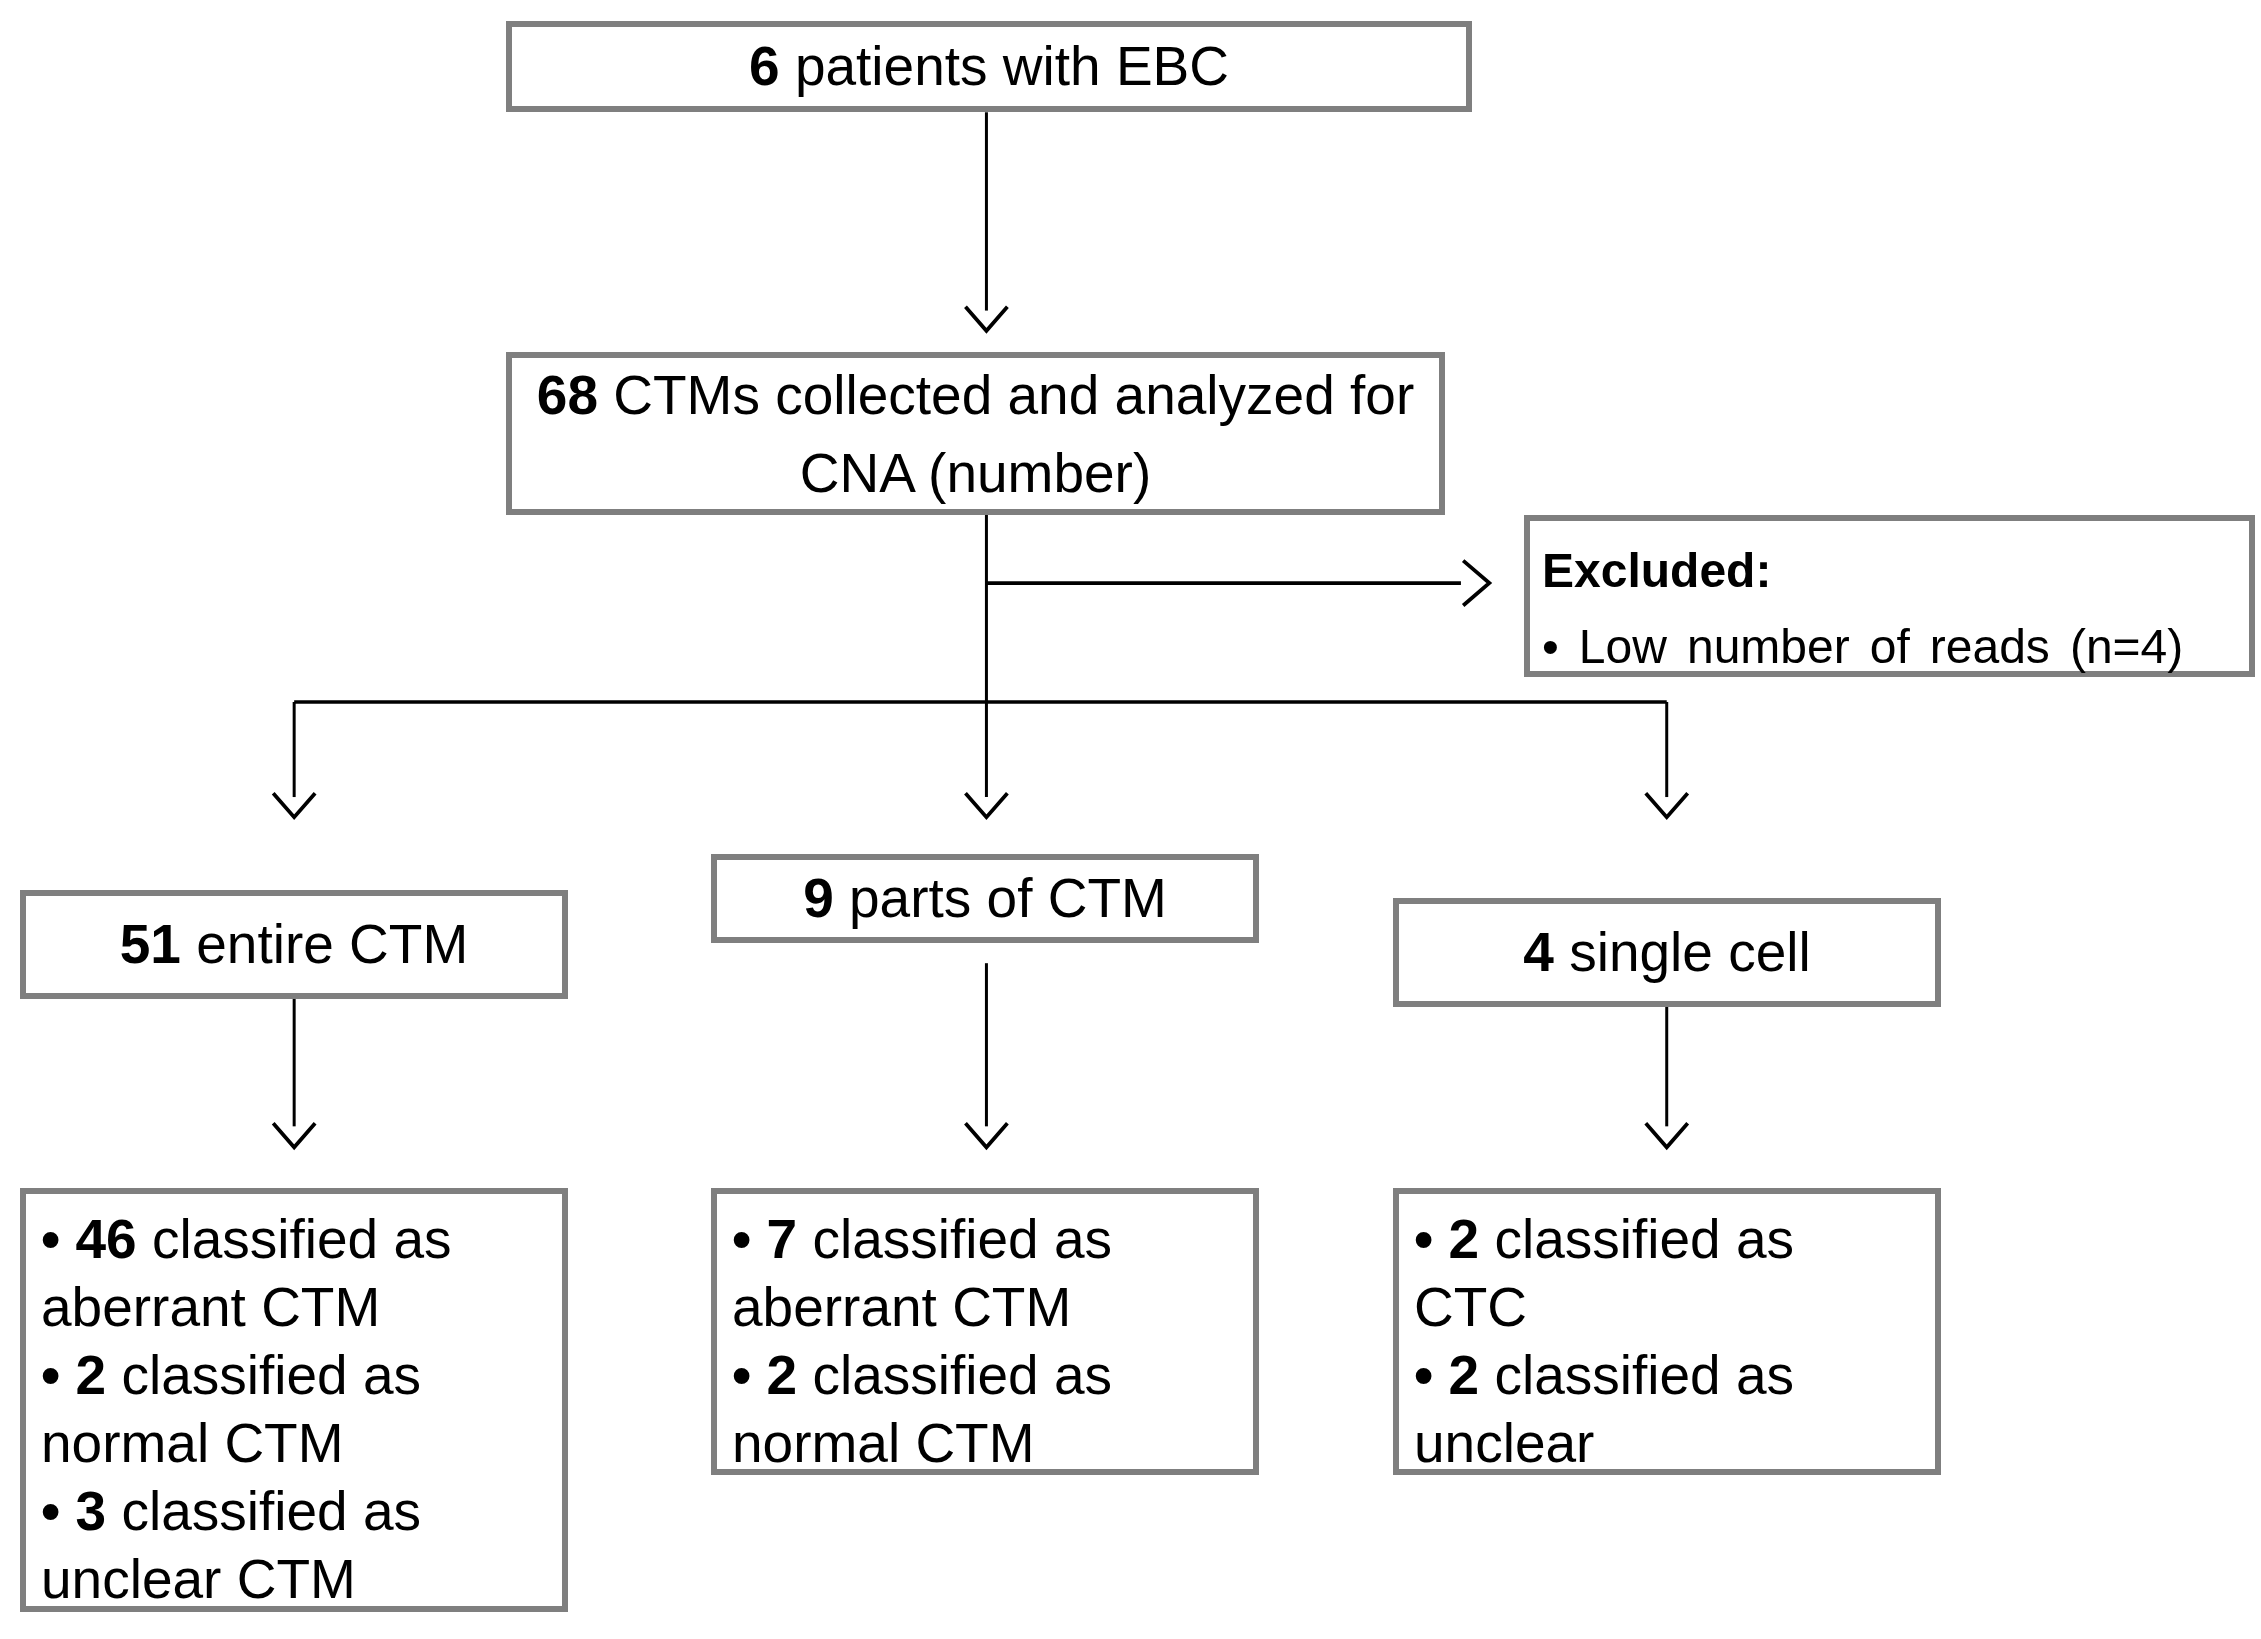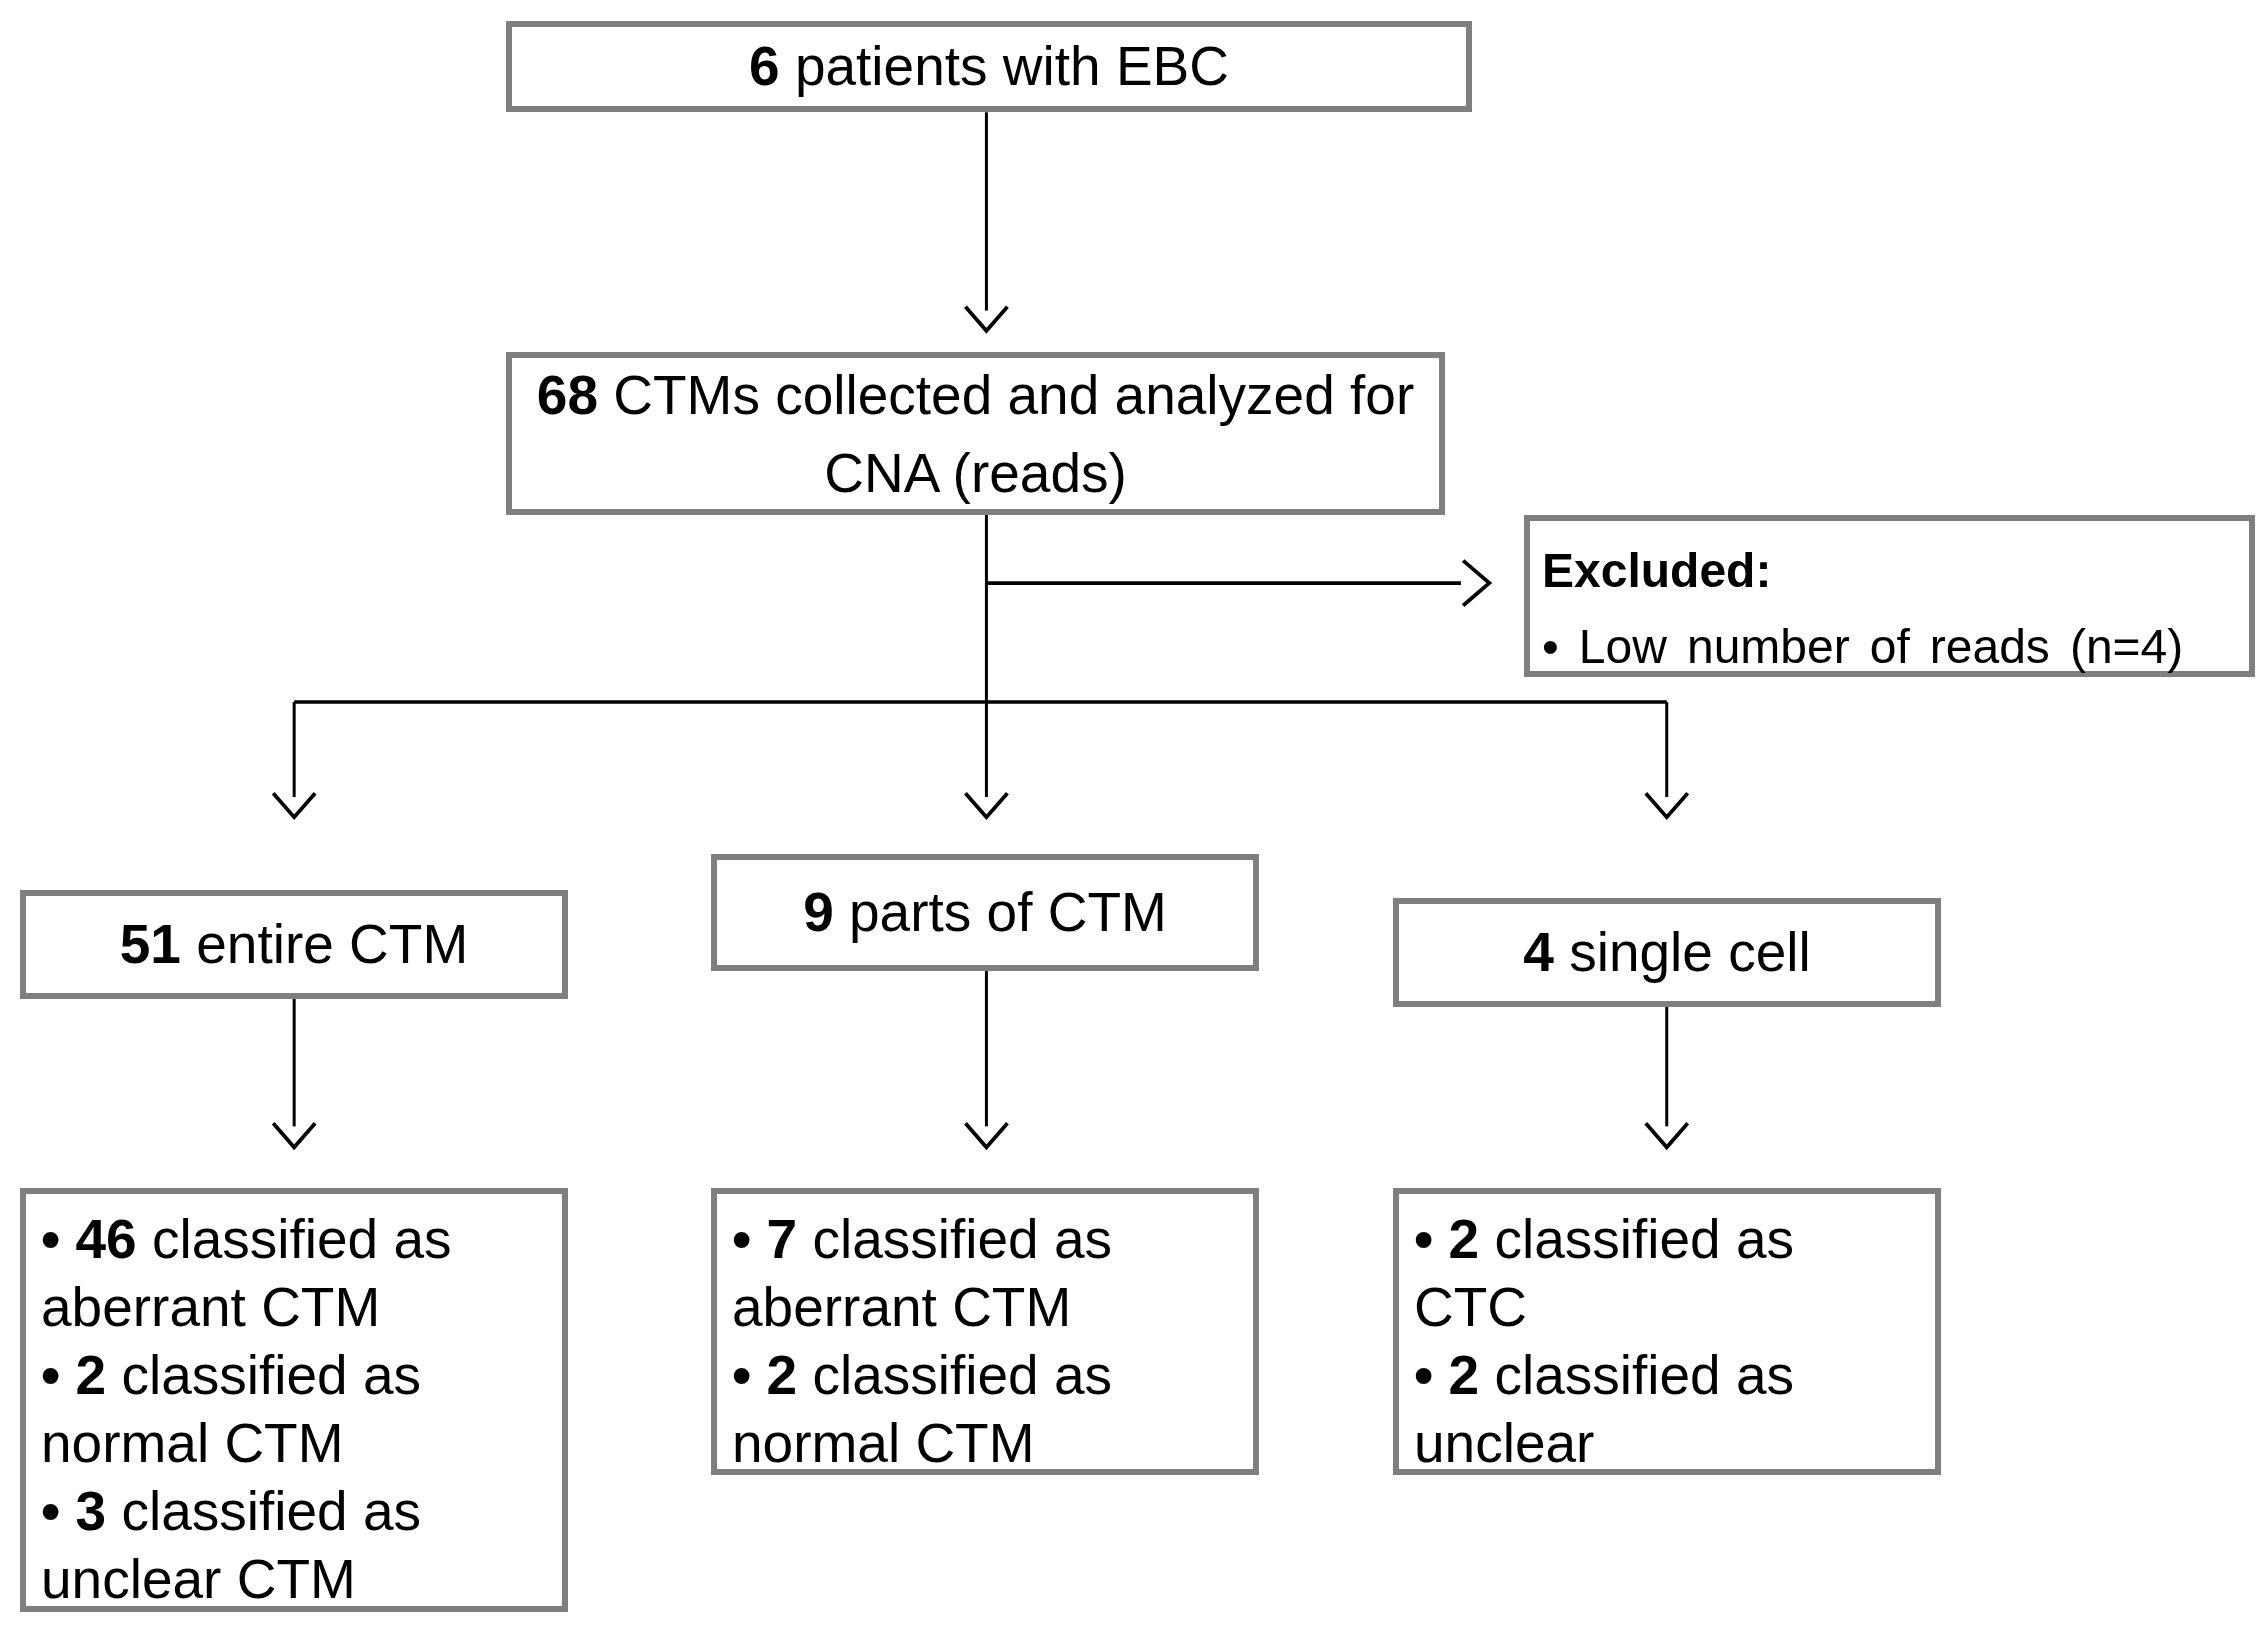--- a/index.html
+++ b/index.html
@@ -41,21 +41,21 @@
   .excl{font-size:48px;padding:12px 0 0 12px;}
   .excl .xline{white-space:pre;line-height:76px;display:block;}
   .excl .bullet-line{word-spacing:6.7px;}
   .connectors{position:absolute;left:0;top:0;}
 
   
   #box-patients   {left:506px;  top:21px;   width:966px; height:91px;}
   #box-collected  {left:506px;  top:352px;  width:939px; height:163px;}
   #box-excluded   {left:1524px; top:515px;  width:731px;  height:162px;}
   #box-entire     {left:20px;   top:854px; width:548px;  height:109px;margin-top:36px;}
-  #box-parts      {left:711px;  top:854px; width:548px;  height:117px;text-align:center;}
+  #box-parts      {left:711px;  top:854px; width:548px;  height:89px;text-align:center;}
   #box-single     {left:1393px; top:898px; width:548px;  height:109px;}
   #box-entire-res {left:20px;   top:1188px; width:548px;  height:424px;}
   #box-parts-res  {left:711px;  top:1188px; width:548px;  height:287px;}
   #box-single-res {left:1393px; top:1188px; width:548px;  height:287px;}
 </style>
 </head>
 <body>
 
 <div class="page">
 
@@ -87,21 +87,21 @@
     <path d="M2227 1287 L2227 1505" stroke="#000000" stroke-width="4" fill="none"></path>
     <path d="M2199 1501 L2227 1533 L2255 1501" stroke="#000000" stroke-width="5" fill="none"></path>
   </svg>
 
   <div class="box centerbox" id="box-patients">
     <div class="row"><span class="b">6</span><span> patients with EBC</span></div>
   </div>
 
   <div class="box stack" id="box-collected">
     <div class="row"><span class="b">68</span><span> CTMs collected and analyzed for</span></div>
-    <div class="row">CNA (reads)</div>
+    <div class="row">CNA (number)</div>
   </div>
 
   <div class="box excl" id="box-excluded">
     <span class="xline b">Excluded:</span>
     <span class="xline bullet-line">• Low number of reads (n=4)</span>
   </div>
 
   <div class="box centerbox" id="box-entire">
     <div class="row"><span class="b">51</span><span> entire CTM</span></div>
   </div>

